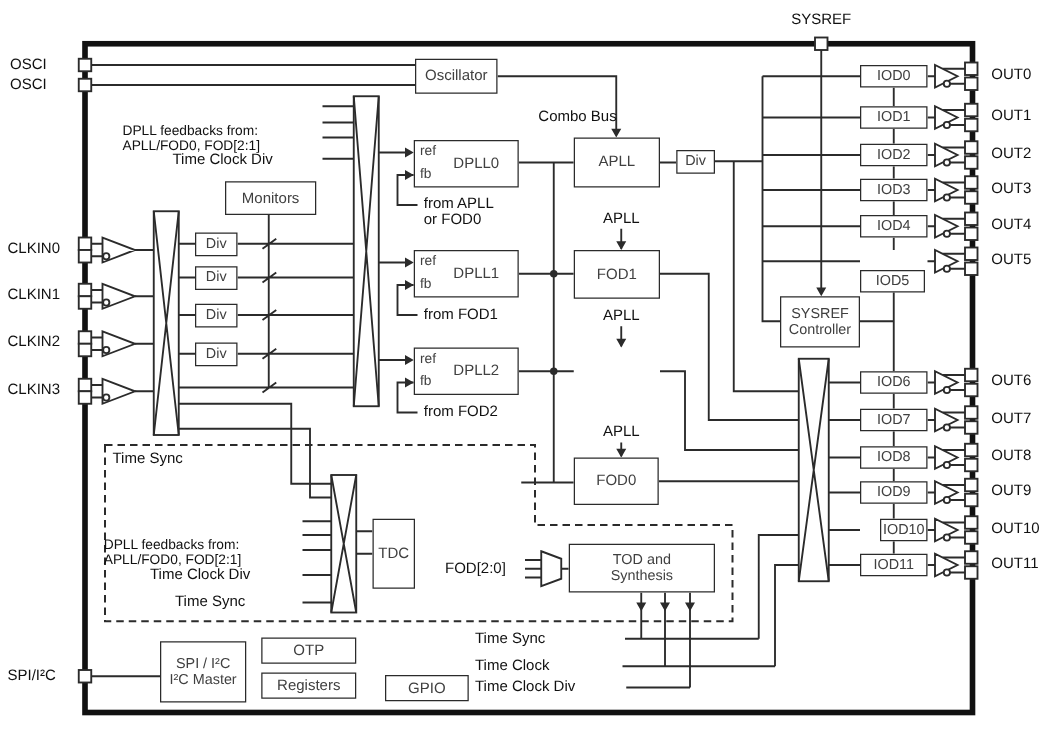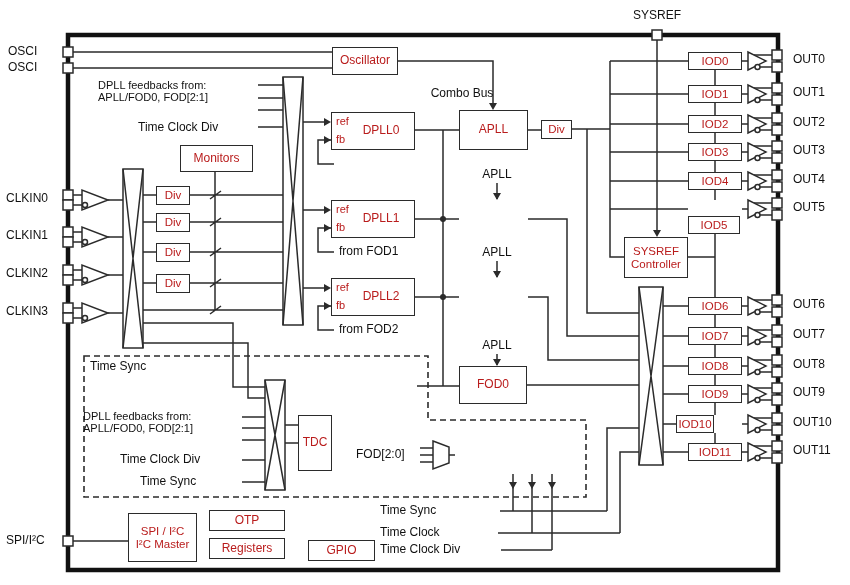--- a/index.html
+++ b/index.html
@@ -1,26 +1,26 @@
 <!DOCTYPE html>
 <html><head>
 <meta charset="utf-8">
 <style>
   html,body{margin:0;padding:0;background:#fff;}
   #stage{position:relative;width:850px;height:585px;background:#fff;
          font-family:"Liberation Sans","DejaVu Sans",sans-serif;color:#111;overflow:hidden;}
   #wires{position:absolute;left:0;top:0;}
   .box{position:absolute;border:1.6px solid #2b2b2b;background:#fff;display:flex;
-       align-items:center;justify-content:center;font-size:12px;color:#b91c1c;
+       align-items:center;justify-content:center;font-size:12px;color:#404040;
        text-align:center;line-height:1.12;box-sizing:border-box;white-space:pre-line;}
   .sm{font-size:11.5px;}
   .lbl{position:absolute;font-size:12px;color:#111;line-height:1.12;white-space:pre-line;}
   .r{text-align:left;}
   .c{text-align:center;}
-  .tiny{font-size:11px;}
+  .tiny{font-size:11px;margin-top:20px;}
   .dpllname{margin-left:16px;}
   .reffb{position:absolute;left:4px;font-size:11px;line-height:1;}
 </style>
 </head>
 <body>
 
 <div id="stage">
 
 <svg id="wires" width="850" height="585" viewBox="0 0 850 585">
 
@@ -180,44 +180,47 @@
   <span class="reffb" style="top:21px">fb</span>
   <span class="dpllname">DPLL1</span>
 </div>
 <div class="box" style="left:331px;top:278px;width:84px;height:38px">
   <span class="reffb" style="top:3px">ref</span>
   <span class="reffb" style="top:21px">fb</span>
   <span class="dpllname">DPLL2</span>
 </div>
 
 <div class="box" style="left:459px;top:110px;width:69px;height:40px">APLL</div>
+<div class="box" style="left:459px;top:200px;width:69px;height:39px">FOD1</div>
 <div class="box" style="left:459px;top:366px;width:68px;height:38px">FOD0</div>
 
 <div class="box" style="left:298px;top:415px;width:34px;height:56px">TDC</div>
+<div class="box sm" style="left:455px;top:435px;width:117px;height:39px">TOD and
+Synthesis</div>
 
 <div class="box sm" style="left:624px;top:237px;width:64px;height:41px">SYSREF
 Controller</div>
 
 <div class="box sm" style="left:128px;top:513px;width:69px;height:49px">SPI / I²C
 I²C Master</div>
 <div class="box" style="left:209px;top:510px;width:76px;height:21px">OTP</div>
 <div class="box" style="left:209px;top:538px;width:76px;height:21px">Registers</div>
 <div class="box" style="left:308px;top:540px;width:67px;height:21px">GPIO</div>
 
 <div class="box sm" style="left:688px;top:52px;width:54px;height:18px">IOD0</div>
 <div class="box sm" style="left:688px;top:85px;width:54px;height:18px">IOD1</div>
 <div class="box sm" style="left:688px;top:115px;width:54px;height:18px">IOD2</div>
 <div class="box sm" style="left:688px;top:143px;width:54px;height:18px">IOD3</div>
 <div class="box sm" style="left:688px;top:172px;width:54px;height:18px">IOD4</div>
 <div class="box sm" style="left:688px;top:216px;width:52px;height:18px">IOD5</div>
 <div class="box sm" style="left:688px;top:297px;width:54px;height:18px">IOD6</div>
 <div class="box sm" style="left:688px;top:327px;width:54px;height:18px">IOD7</div>
 <div class="box sm" style="left:688px;top:357px;width:54px;height:18px">IOD8</div>
 <div class="box sm" style="left:688px;top:385px;width:54px;height:18px">IOD9</div>
-<div class="box sm" style="left:676px;top:415px;width:38px;height:18px">IOD10</div>
+<div class="box sm" style="left:704px;top:415px;width:38px;height:18px">IOD10</div>
 <div class="box sm" style="left:688px;top:443px;width:54px;height:18px">IOD11</div>
 
 <div class="lbl r" style="left:8px;top:45px;width:50px">OSCI</div>
 <div class="lbl r" style="left:8px;top:61px;width:50px">OSCI</div>
 <div class="lbl c" style="left:628px;top:9px;width:58px">SYSREF</div>
 <div class="lbl r" style="left:6px;top:534px;width:52px">SPI/I²C</div>
 
 <div class="lbl r" style="left:6px;top:192px;width:52px">CLKIN0</div>
 <div class="lbl r" style="left:6px;top:229px;width:52px">CLKIN1</div>
 <div class="lbl r" style="left:6px;top:267px;width:52px">CLKIN2</div>
@@ -235,20 +238,22 @@
 <div class="lbl" style="left:793px;top:386px;width:54px">OUT9</div>
 <div class="lbl" style="left:793px;top:416px;width:54px">OUT10</div>
 <div class="lbl" style="left:793px;top:444px;width:54px">OUT11</div>
 
 <div class="lbl c" style="left:414px;top:87px;width:96px">Combo Bus</div>
 
 <div class="lbl c" style="left:479px;top:168px;width:36px">APLL</div>
 <div class="lbl c" style="left:479px;top:246px;width:36px">APLL</div>
 <div class="lbl c" style="left:479px;top:339px;width:36px">APLL</div>
 
+<div class="lbl" style="left:339px;top:156px;width:74px">from APLL
+or FOD0</div>
 <div class="lbl" style="left:339px;top:245px;width:74px">from FOD1</div>
 <div class="lbl" style="left:339px;top:323px;width:74px">from FOD2</div>
 
 <div class="lbl r tiny" style="left:98px;top:79px;width:157px">DPLL feedbacks from:
 APLL/FOD0, FOD[2:1]</div>
 <div class="lbl r" style="left:138px;top:121px;width:117px">Time Clock Div</div>
 
 <div class="lbl" style="left:90px;top:360px;width:72px">Time Sync</div>
 <div class="lbl r tiny" style="left:83px;top:410px;width:155px">DPLL feedbacks from:
 APLL/FOD0, FOD[2:1]</div>

